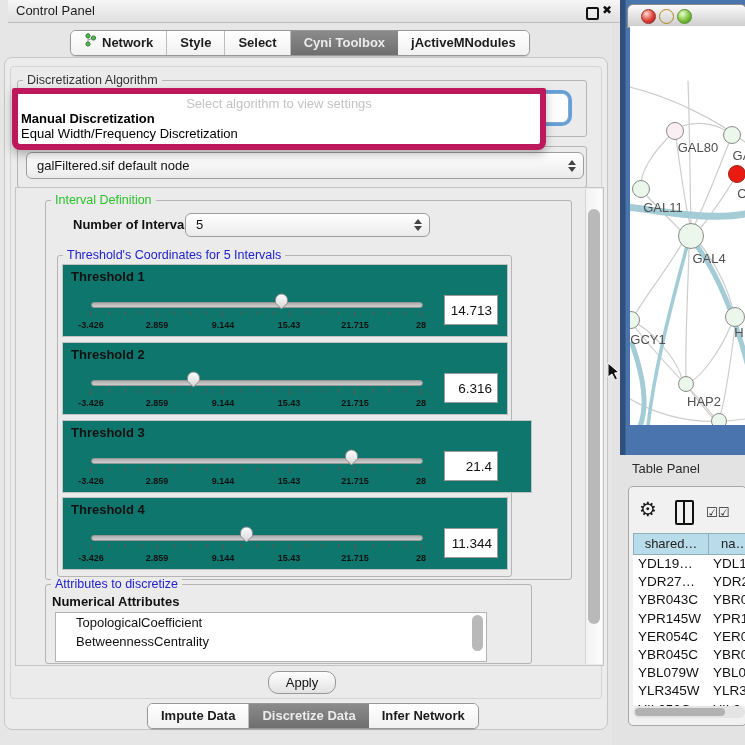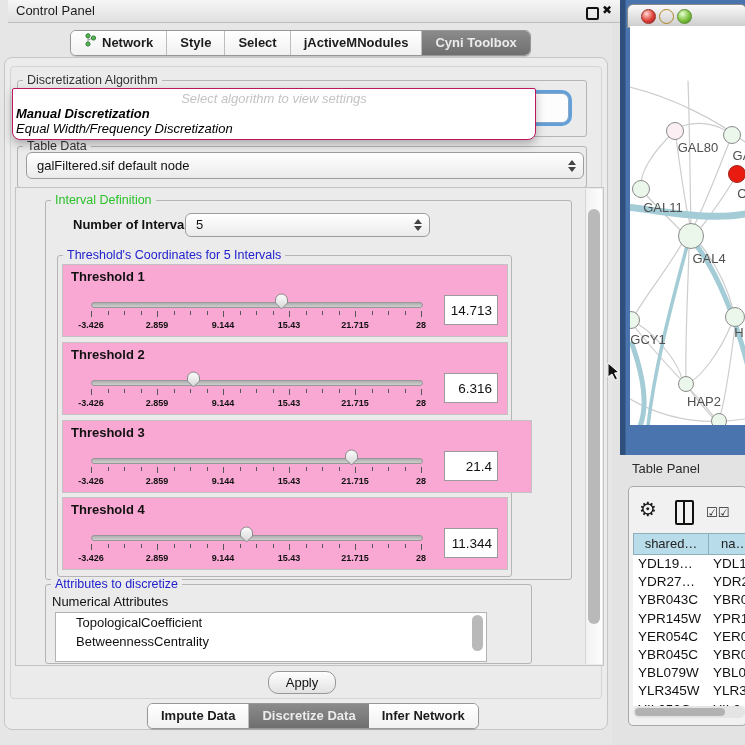--- a/index.html
+++ b/index.html
@@ -52,42 +52,42 @@
   .spin:before{top:1px;border-bottom:5px solid #444;}
   .spin:after{bottom:1px;border-top:5px solid #444;}
 
   
   .scroll-area{left:15px;top:187px;width:587px;height:477px;background:#ebebeb;border:1px solid #c4c4c4;}
   .vsb-track{position:absolute;right:1px;top:1px;width:16px;height:475px;
     background:linear-gradient(to right,#f2f2f2,#fdfdfd);border-left:1px solid #d6d6d6;}
   .vsb-thumb{position:absolute;left:1.5px;top:20px;width:12px;border-radius:6px;background:#b9b9b9;}
 
   
-  .card{position:absolute;left:62px;width:444px;height:71px;background:#f9a8d4;border:1px solid #c2c2c2;}
+  .card{position:absolute;left:62px;width:444px;height:71px;background:#0f766e;border:1px solid #c2c2c2;}
   .card .ct{position:absolute;left:8px;top:4px;font-size:13px;font-weight:bold;color:#111;}
   .track{position:absolute;left:28px;top:37px;width:330px;height:4px;background:linear-gradient(#aeaeae,#cfcfcf);
     border:1px solid #979797;border-radius:3px;}
   .tick{position:absolute;width:1px;background:#555;}
   .tick-label{position:absolute;font-size:9px;font-weight:bold;color:#111;transform:translateX(-50%);white-space:nowrap;}
   .thumb{position:absolute;top:28px;}
   .vbox{position:absolute;left:381px;top:30px;width:54px;height:30px;background:#fff;border:1px solid #9b9b9b;
     font-size:13.5px;color:#111;text-align:right;line-height:30px;padding-right:5px;box-sizing:border-box;}
 
   
   .listbox{left:55px;top:612px;width:430px;height:48px;background:#fff;border:1px solid #b3b3b3;overflow:hidden;}
   .listbox .li{padding-left:20px;font-size:13px;line-height:19px;color:#111;white-space:nowrap;}
   .list-sb{position:absolute;right:2px;top:2px;width:12px;height:44px;}
   .list-sb .t{position:absolute;left:0;top:0;width:11px;height:36px;border-radius:6px;background:#b9b9b9;}
 
   .apply-btn{left:268px;top:671px;width:66px;height:21px;border:1px solid #979797;border-radius:10px;
     background:linear-gradient(#fefefe,#e2e2e2);font-size:13px;color:#111;text-align:center;line-height:21px;}
 
   
-  .popup{left:12px;top:88px;width:522px;height:50px;background:#fff;border:1px solid #be185d;
-    border-radius:2px 2px 8px 8px;box-shadow:0 4px 10px rgba(0,0,0,.28);z-index:50;font-style:italic;}
+  .popup{left:12px;top:88px;width:522px;height:50px;background:#fff;border:6px solid #be185d;
+    border-radius:2px 2px 8px 8px;box-shadow:0 4px 10px rgba(0,0,0,.28);z-index:50;}
   .popup .hint{position:absolute;left:0;top:2px;width:100%;text-align:center;font-size:13px;color:#c3c3c3;}
   .popup .pi{position:absolute;left:3px;font-size:13px;color:#000;white-space:nowrap;}
   .popup .pi.bold{font-weight:bold;}
   .focus-combo{left:527px;top:93px;width:40px;height:28px;background:#fdfdfd;border:1px solid #8aa8c8;
     border-radius:7px;box-shadow:0 0 0 3px #64a0d8;z-index:5;}
 
   
   .net-frame{left:620px;top:0;width:125px;height:455px;
     background:linear-gradient(to right,#2f4f7d 0px,#2f4f7d 5px,#4a74ae 6px);}
   .mac-bar{left:627px;top:4px;width:118px;height:22px;border:1px solid #8a8a8a;border-bottom:1px solid #9a9a9a;
@@ -135,25 +135,25 @@
             <circle cx="9.5" cy="5" r="2.1" fill="#57b757" stroke="#2e7d32"></circle>
           </svg></span>
         <span>Network</span>
       </div>
       <div class="seg-tab">
         <span>Style</span>
       </div>
       <div class="seg-tab">
         <span>Select</span>
       </div>
-      <div class="seg-tab">
-        <span>jActiveMNodules</span>
-      </div>
       <div class="seg-tab selected">
         <span>Cyni Toolbox</span>
+      </div>
+      <div class="seg-tab">
+        <span>jActiveMNodules</span>
       </div>
     </div>
 
   <div class="abs outer-panel"></div>
   <div class="abs inner-panel"></div>
 
   <div class="abs fieldset" style="left:17px;top:80px;width:568px;height:55px;">
     <span class="legend">Discretization Algorithm</span>
   </div>
 
@@ -348,21 +348,21 @@
             </defs>
             <path d="M1.5,7 a6,6 0 0 1 12,0 l0,3 -6,6 -6,-6 z" fill="url(#tg3)" stroke="#8a8a8a"></path>
           </svg></div>
         <div class="vbox">11.344</div>
       </div>
     </div>
 
   <div class="abs fieldset" style="left:45px;top:584px;width:485px;height:78px;">
     <span class="legend blue">Attributes to discretize</span>
   </div>
-  <span class="abs" style="left:52px;top:594px;font-size:13px;font-weight:normal;color:#111;">Numerical Attributes</span>
+  <span class="abs" style="left:52px;top:594px;font-size:13px;font-weight:bold;color:#111;">Numerical Attributes</span>
   <div class="abs listbox" id="attr-list">
 
       <div class="li">TopologicalCoefficient</div>
       <div class="li">BetweennessCentrality</div>
       <div class="list-sb">
         <div class="t"></div>
       </div>
     </div>
 
   <div class="abs apply-btn">Apply</div>

